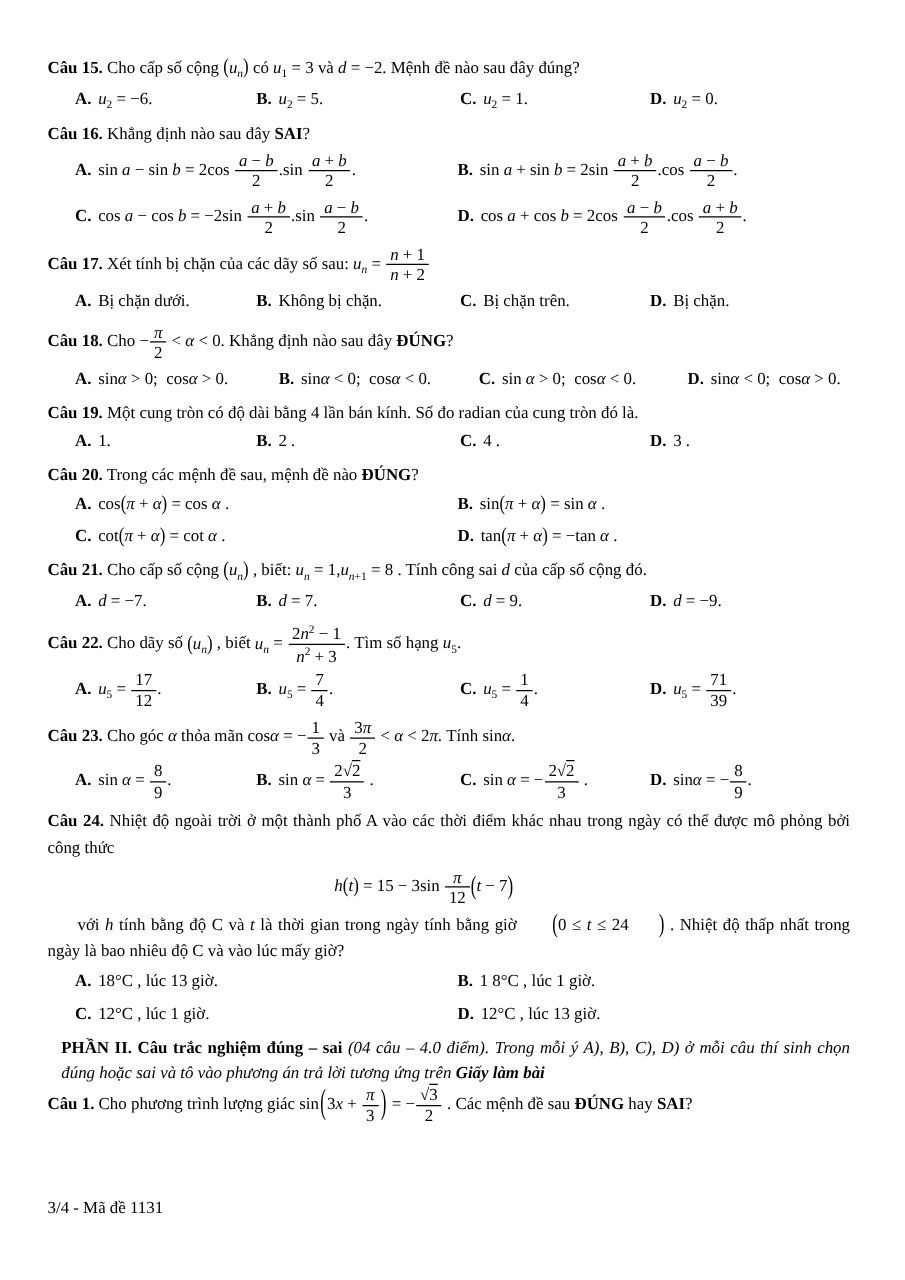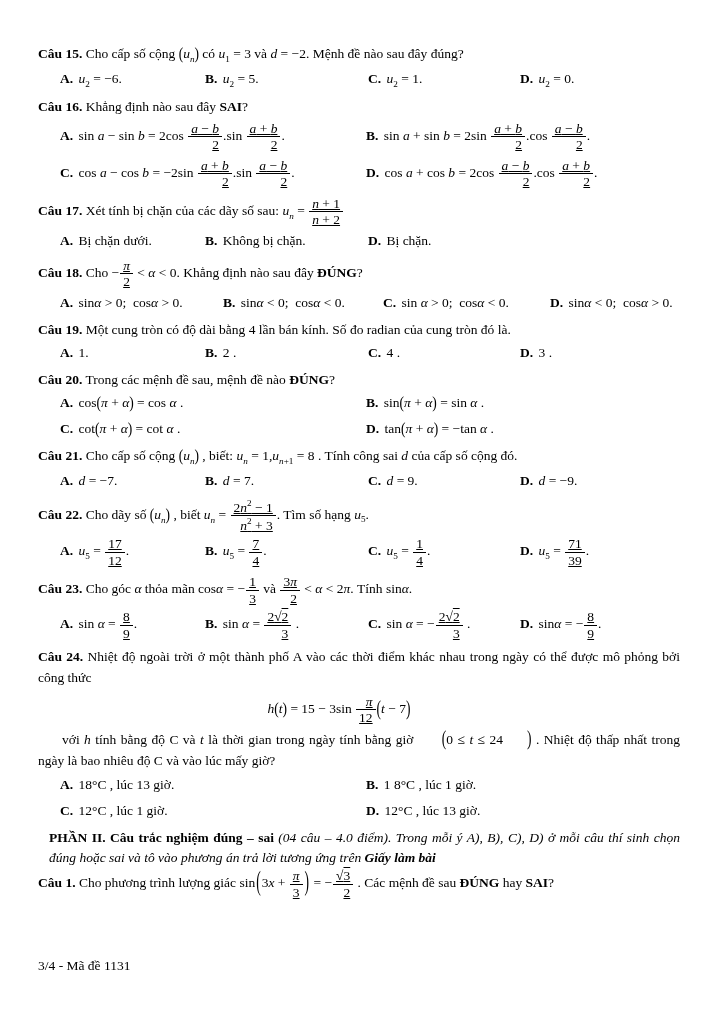--- a/index.html
+++ b/index.html
@@ -15,21 +15,21 @@
   .q{margin:0 0 6px 0;}
   .qt{margin:0;line-height:1.5;}
   .qt.just{text-align:justify;}
   .ql{font-weight:bold;}
   .opts{display:grid;margin:3px 0 2px 22px;column-gap:4px;}
   .opts.four{grid-template-columns:141px 159px 148px 1fr;}
   .opts.four18{grid-template-columns:159px 156px 163px 1fr;}
   .opts.two{grid-template-columns:302px 1fr;row-gap:5px;}
   .opt{line-height:1.55;white-space:nowrap;}
   .opt b{font-weight:bold;margin-right:2px;}
-  .fr{display:inline-block;vertical-align:middle;text-align:right;line-height:1.15;padding:0 1px;text-decoration:underline;}
+  .fr{display:inline-block;vertical-align:middle;text-align:center;line-height:1.15;padding:0 1px;}
   .fr .nu{display:block;padding:0 3px;border-bottom:1px solid #000;}
   .fr .de{display:block;padding:0 3px;}
   sub{font-size:0.68em;}
   sup{font-size:0.68em;}
   .rad{white-space:nowrap;}
   .rx{text-decoration:overline;}
   .tp1,.tp2,.tp3{display:inline-block;transform-origin:50% 55%;}
   .tp1{transform:scaleY(1.25);}
   .tp2{transform:scaleY(1.55);}
   .tp3{transform:scaleY(2.05);padding:0 1px;}
@@ -61,20 +61,21 @@
           <span class="opt"><b>B.</b> sin <i>a</i> + sin <i>b</i> = 2sin <span class="fr"><span class="nu"><i>a</i> + <i>b</i></span><span class="de">2</span></span>.cos <span class="fr"><span class="nu"><i>a</i> − <i>b</i></span><span class="de">2</span></span>.</span>
           <span class="opt"><b>C.</b> cos <i>a</i> − cos <i>b</i> = −2sin <span class="fr"><span class="nu"><i>a</i> + <i>b</i></span><span class="de">2</span></span>.sin <span class="fr"><span class="nu"><i>a</i> − <i>b</i></span><span class="de">2</span></span>.</span>
           <span class="opt"><b>D.</b> cos <i>a</i> + cos <i>b</i> = 2cos <span class="fr"><span class="nu"><i>a</i> − <i>b</i></span><span class="de">2</span></span>.cos <span class="fr"><span class="nu"><i>a</i> + <i>b</i></span><span class="de">2</span></span>.</span>
         </div>
       </div>
       <div class="q">
         <p class="qt"><b class="ql">Câu 17.</b> Xét tính bị chặn của các dãy số sau: <i>u<sub>n</sub></i> = <span class="fr"><span class="nu"><i>n</i> + 1</span><span class="de"><i>n</i> + 2</span></span></p>
         <div class="opts four">
           <span class="opt"><b>A.</b> Bị chặn dưới.</span>
           <span class="opt"><b>B.</b> Không bị chặn.</span>
+          <span class="opt"><b>C.</b> Bị chặn trên.</span>
           <span class="opt"><b>D.</b> Bị chặn.</span>
         </div>
       </div>
       <div class="q">
         <p class="qt"><b class="ql">Câu 18.</b> Cho −<span class="fr"><span class="nu"><i>π</i></span><span class="de">2</span></span> &lt; <i>α</i> &lt; 0. Khẳng định nào sau đây <b>ĐÚNG</b>?</p>
         <div class="opts four18">
           <span class="opt"><b>A.</b> sin<i>α</i> &gt; 0;&nbsp; cos<i>α</i> &gt; 0.</span>
           <span class="opt"><b>B.</b> sin<i>α</i> &lt; 0;&nbsp; cos<i>α</i> &lt; 0.</span>
           <span class="opt"><b>C.</b> sin <i>α</i> &gt; 0;&nbsp; cos<i>α</i> &lt; 0.</span>
           <span class="opt"><b>D.</b> sin<i>α</i> &lt; 0;&nbsp; cos<i>α</i> &gt; 0.</span>

